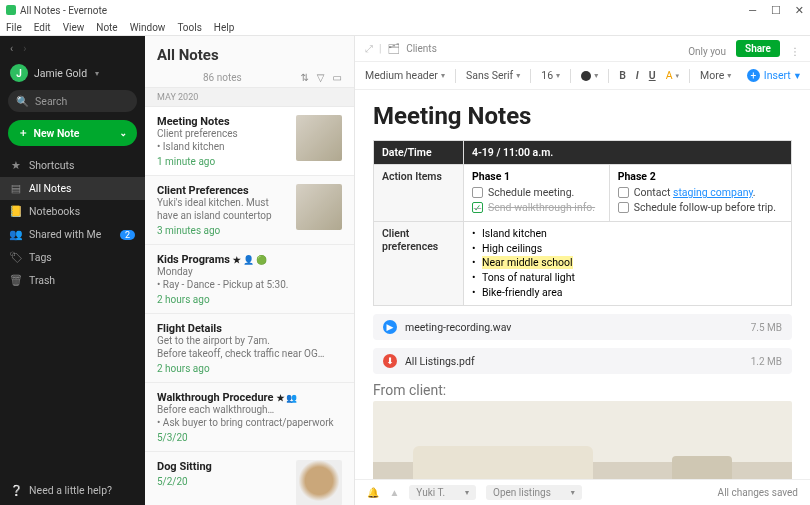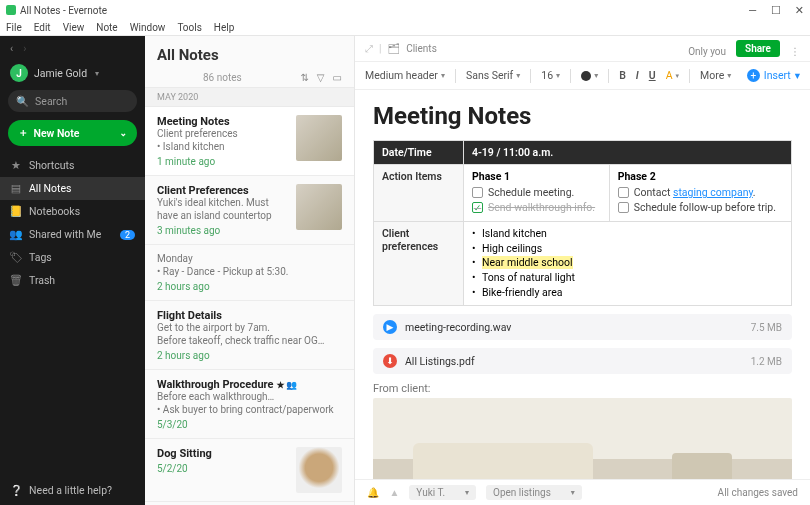--- a/index.html
+++ b/index.html
@@ -66,21 +66,21 @@
 .link{color:#1f8fff;text-decoration:underline;}
 .bullets{list-style:none;padding:0;}
 .bullets li{padding-left:10px;position:relative;line-height:1.4;}
 .bullets li::before{content:"•";position:absolute;left:0;}
 .hl{background:#fff59a;}
 .attach{margin-top:8px;background:#f5f5f7;border-radius:4px;padding:6px 10px;display:flex;align-items:center;gap:8px;font-size:10.5px;color:#333;}
 .attach .size{margin-left:auto;color:#999;font-size:10px;}
 .att-ico{width:14px;height:14px;border-radius:50%;display:flex;align-items:center;justify-content:center;font-size:9px;color:#fff;}
 .att-ico.audio{background:#1f8fff;}
 .att-ico.pdf{background:#e84d3d;}
-.fromclient{font-size:11px;color:#777;margin:8px 0 3px 0;}
+.fromclient{font-size:14px;color:#777;margin:8px 0 3px 0;}
 .client-img{height:110px;background:linear-gradient(180deg,#efece3 0 55%,#d8d1c2 55% 100%);border-radius:2px;position:relative;overflow:hidden;}
 .client-img::before{content:"";position:absolute;left:40px;bottom:10px;width:180px;height:55px;background:#e9e3d3;border-radius:6px;}
 .client-img::after{content:"";position:absolute;right:60px;bottom:20px;width:60px;height:35px;background:#cfc7b3;border-radius:4px;}
 .ed-footer{height:26px;border-top:1px solid #eee;display:flex;align-items:center;padding:0 12px;font-size:10px;color:#888;gap:10px;}
 .ed-footer .status{margin-left:auto;}
 .pill{background:#f0f0f0;border-radius:3px;padding:2px 7px;display:flex;align-items:center;gap:20px;}
 </style>
 </head>
 <body>
 
@@ -185,20 +185,21 @@
         <div class="nl-card">
           <div class="txt">
             <div class="nl-ct">Client Preferences</div>
             <div class="nl-cp">Yuki's ideal kitchen. Must have an island countertop that's well lit from…</div>
             <div class="nl-cm">3 minutes ago</div>
           </div>
           <div class="thumb room"></div>
         </div>
         <div class="nl-card">
           <div class="txt">
+            <div class="nl-ct">Kids Programs<span class="nl-ico-row">★ 👤 🟢</span></div>
             <div class="nl-cp">Monday<br>• Ray - Dance - Pickup at 5:30.</div>
             <div class="nl-cm">2 hours ago</div>
           </div>
         </div>
         <div class="nl-card">
           <div class="txt">
             <div class="nl-ct">Flight Details</div>
             <div class="nl-cp">Get to the airport by 7am.<br>Before takeoff, check traffic near OG…</div>
             <div class="nl-cm">2 hours ago</div>
           </div>

